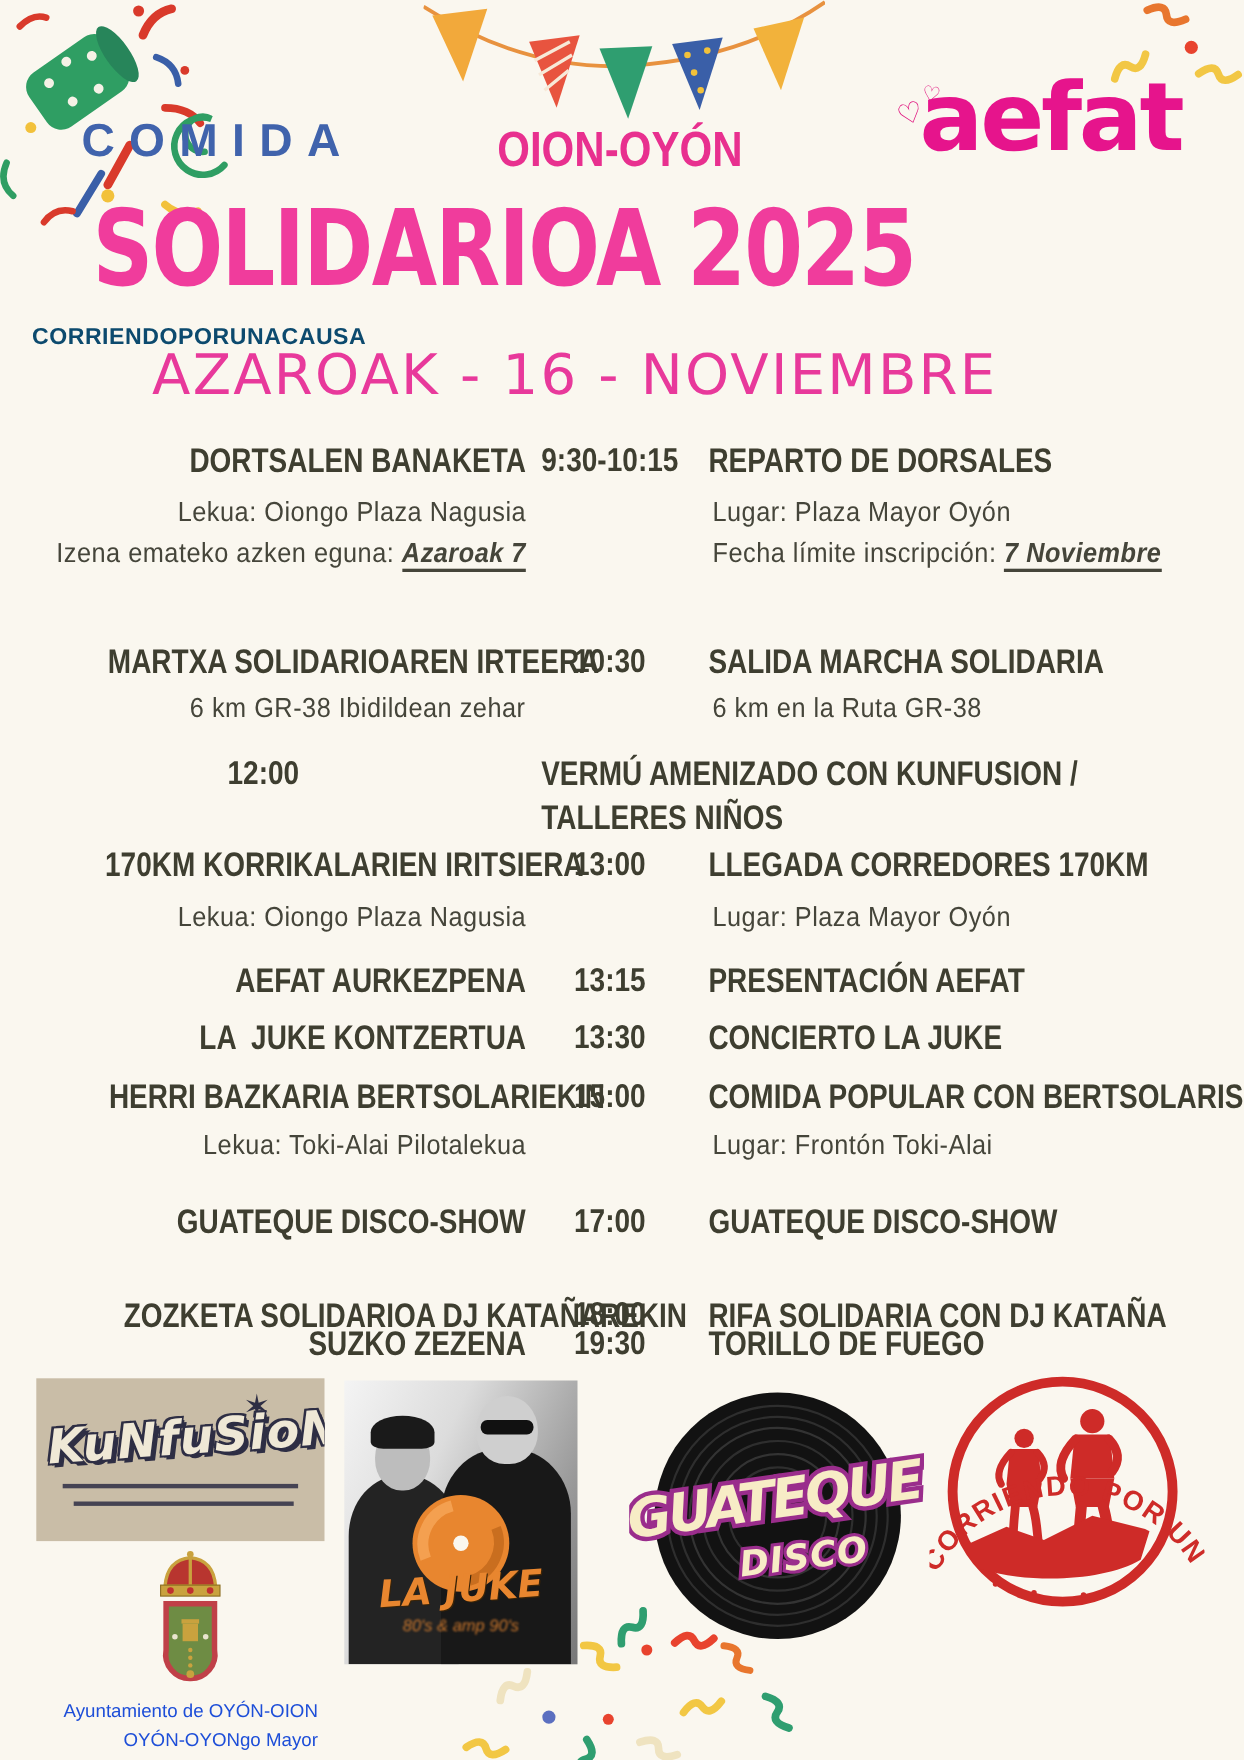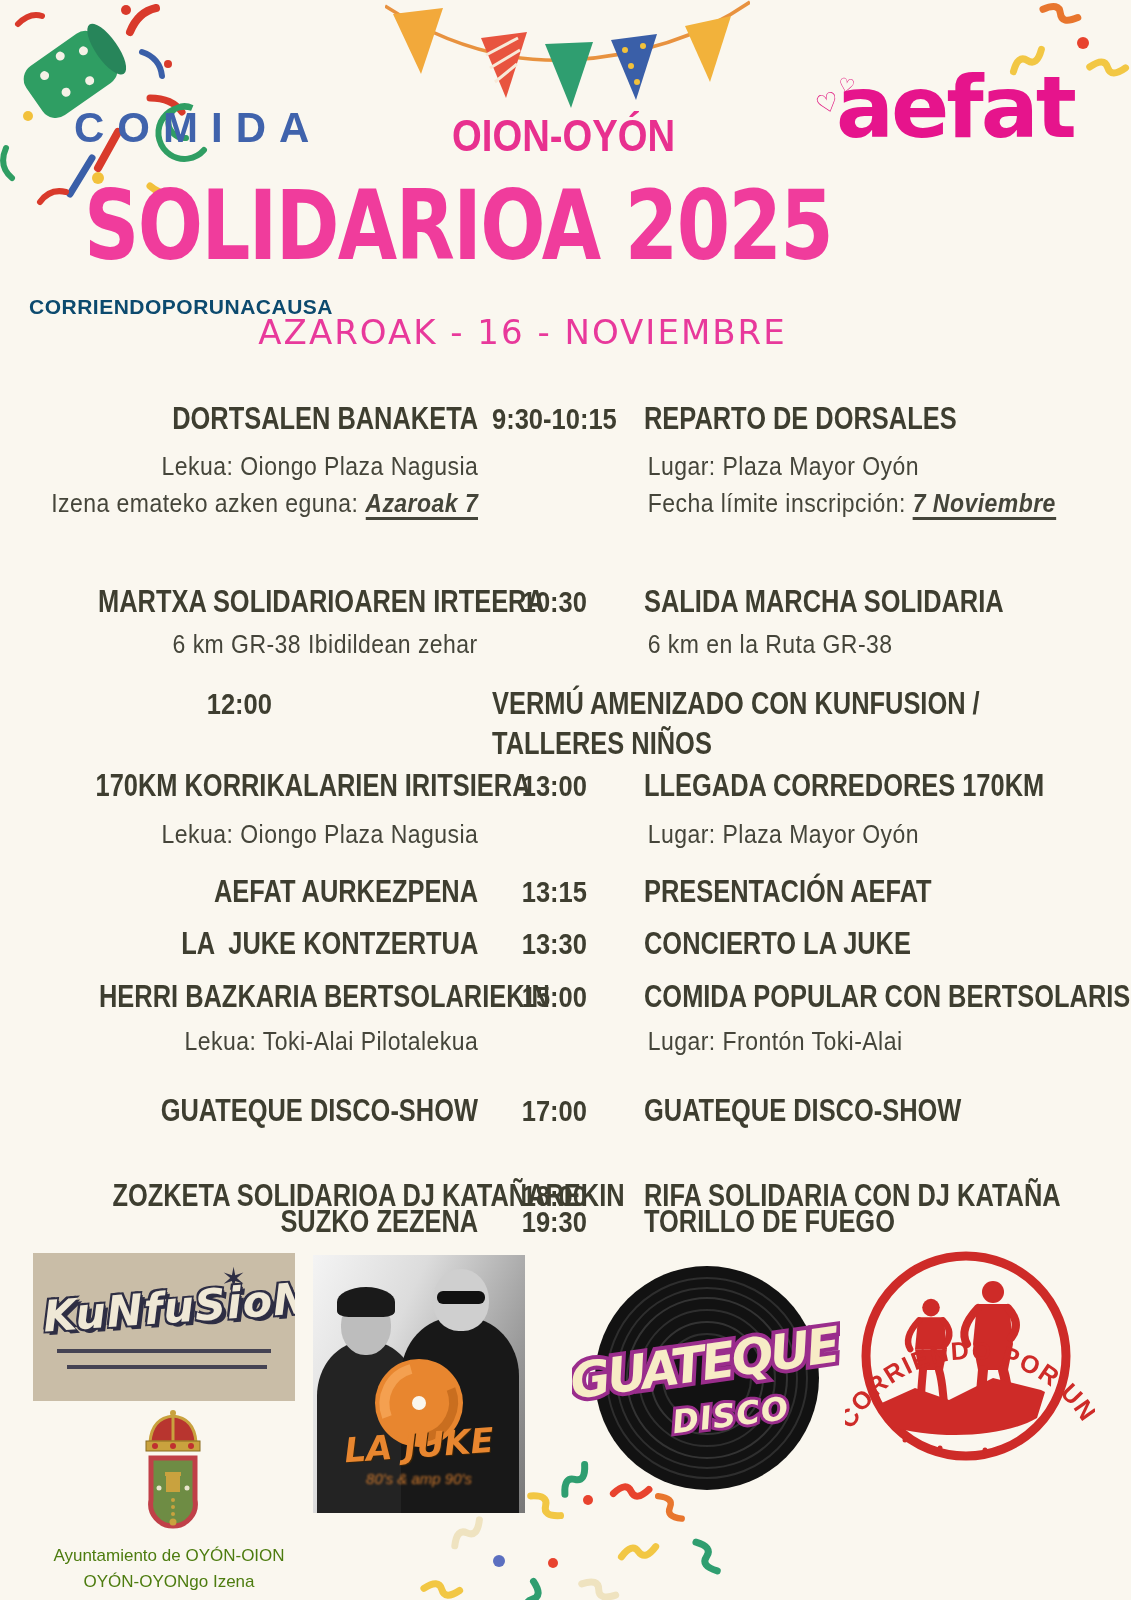--- a/index.html
+++ b/index.html
@@ -11,21 +11,21 @@
   .loc{left:452px;top:110px;width:260px;font-size:45px;font-weight:bold;color:#E8308F;
        transform:scaleX(.85);transform-origin:left;white-space:nowrap;}
   .aefat{left:836px;top:64px;font-size:86px;font-weight:bold;color:#E6148C;
          font-family:"DejaVu Sans",sans-serif;letter-spacing:-3px;line-height:1;}
   .heart1{left:816px;top:88px;font-size:26px;color:#E0157F;transform:rotate(-18deg);}
   .heart2{left:838px;top:74px;font-size:19px;color:#E0157F;transform:rotate(10deg);}
   .title{left:84px;top:176px;font-size:96px;font-weight:bold;color:#F03C9C;line-height:1.05;
          font-family:"DejaVu Sans",sans-serif;transform:scaleX(.80);transform-origin:left;
          white-space:nowrap;letter-spacing:-2px;}
   .hashtag{left:29px;top:295px;font-size:21px;font-weight:bold;color:#0c4a6e;letter-spacing:.5px;}
-  .dateline{left:0;top:312px;width:1045px;text-align:center;font-size:34px;color:#E8399B;
+  .dateline{left:0;top:312px;width:1045px;text-align:center;font-size:51px;color:#E8399B;
             letter-spacing:2px;font-family:"DejaVu Sans",sans-serif;}
   
   .row{position:absolute;left:0;width:1119px;display:grid;grid-template-columns:478px 152px 489px;
        align-items:start;}
   .c1{text-align:right;}
   .c2{text-align:center;}
   .c3{text-align:left;padding-left:14px;}
   .ev{display:inline-block;font-weight:bold;font-size:31px;line-height:40px;white-space:pre;
       transform:scaleX(.82);color:#3E3E30;}
   .c1 .ev{transform-origin:right;}
@@ -57,22 +57,22 @@
             border-radius:48% 48% 0 0/32% 32% 0 0;}
   .lj-head-l{position:absolute;left:28px;top:42px;width:50px;height:58px;background:#bdbdbd;
              border-radius:48%;}
   .lj-hair{position:absolute;left:24px;top:32px;width:58px;height:30px;background:#1a1a1a;
            border-radius:50% 50% 20% 20%;}
   .lj-name{position:absolute;left:0;bottom:48px;width:100%;text-align:center;
            font-family:"DejaVu Sans",sans-serif;font-weight:bold;font-style:italic;font-size:34px;
            color:#E8862F;transform:rotate(-4deg);text-shadow:1px 1px 0 #3a2408;}
   .lj-sub{position:absolute;left:0;bottom:26px;width:100%;text-align:center;font-size:15px;
           color:rgba(232,134,47,.85);filter:blur(.8px);font-style:italic;}
-  .council-text{left:49px;top:1543px;width:240px;text-align:center;font-size:17px;line-height:1.55;
-                color:#4d7c0f;}
+  .council-text{left:49px;top:1543px;width:240px;text-align:right;font-size:17px;line-height:1.55;
+                color:#1d4ed8;}
   
   .bit{position:absolute;}
 </style>
 </head>
 <body>
 
 <div class="poster">
 
   <svg class="abs" style="left:0;top:0" width="230" height="215" viewBox="0 0 230 215">
     <g transform="rotate(-35 70 70)">
@@ -317,21 +317,21 @@
     <rect x="36" y="68" width="14" height="16" fill="#C9A23E"></rect>
     <circle cx="29" cy="80" r="2.5" fill="#E9E4CE"></circle>
       <circle cx="57" cy="80" r="2.5" fill="#E9E4CE"></circle>
     <circle cx="43" cy="92" r="2" fill="#C9A23E"></circle>
       <circle cx="43" cy="99" r="2" fill="#C9A23E"></circle>
     <circle cx="43" cy="106" r="2" fill="#C9A23E"></circle>
       <circle cx="43" cy="114" r="3.5" fill="#C9A23E"></circle>
   </svg>
   <div class="abs council-text">
     <div>Ayuntamiento de OYÓN-OION</div>
-    <div>OYÓN-OYONgo Izena</div>
+    <div>OYÓN-OYONgo Mayor</div>
   </div>
 
   <svg class="abs bit" style="left:448px;top:1520px;transform:rotate(-20deg)" width="44" height="30" viewBox="0 0 44 30">
       <path d="M4,20 q8,-16 16,-8 t16,-8" stroke="#EFE3C0" stroke-width="7" fill="none" stroke-linecap="round"></path>
     </svg>
   <svg class="abs bit" style="left:522px;top:1494px;transform:rotate(60deg)" width="44" height="30" viewBox="0 0 44 30">
       <path d="M4,20 q8,-16 16,-8 t16,-8" stroke="#F2C744" stroke-width="7" fill="none" stroke-linecap="round"></path>
     </svg>
   <svg class="abs bit" style="left:556px;top:1466px;transform:rotate(-30deg)" width="44" height="30" viewBox="0 0 44 30">
       <path d="M4,20 q8,-16 16,-8 t16,-8" stroke="#2F9E70" stroke-width="7" fill="none" stroke-linecap="round"></path>

